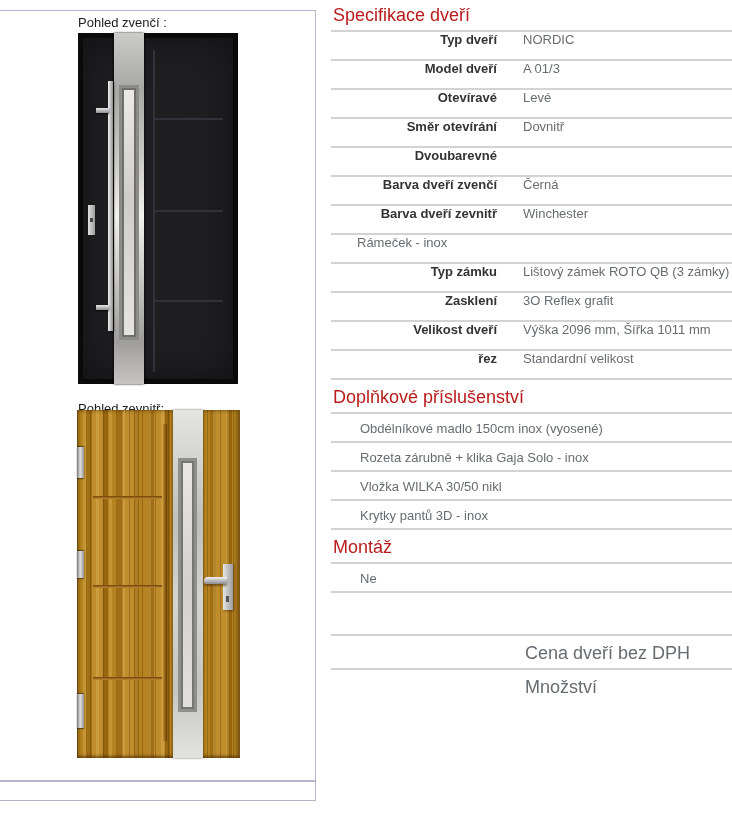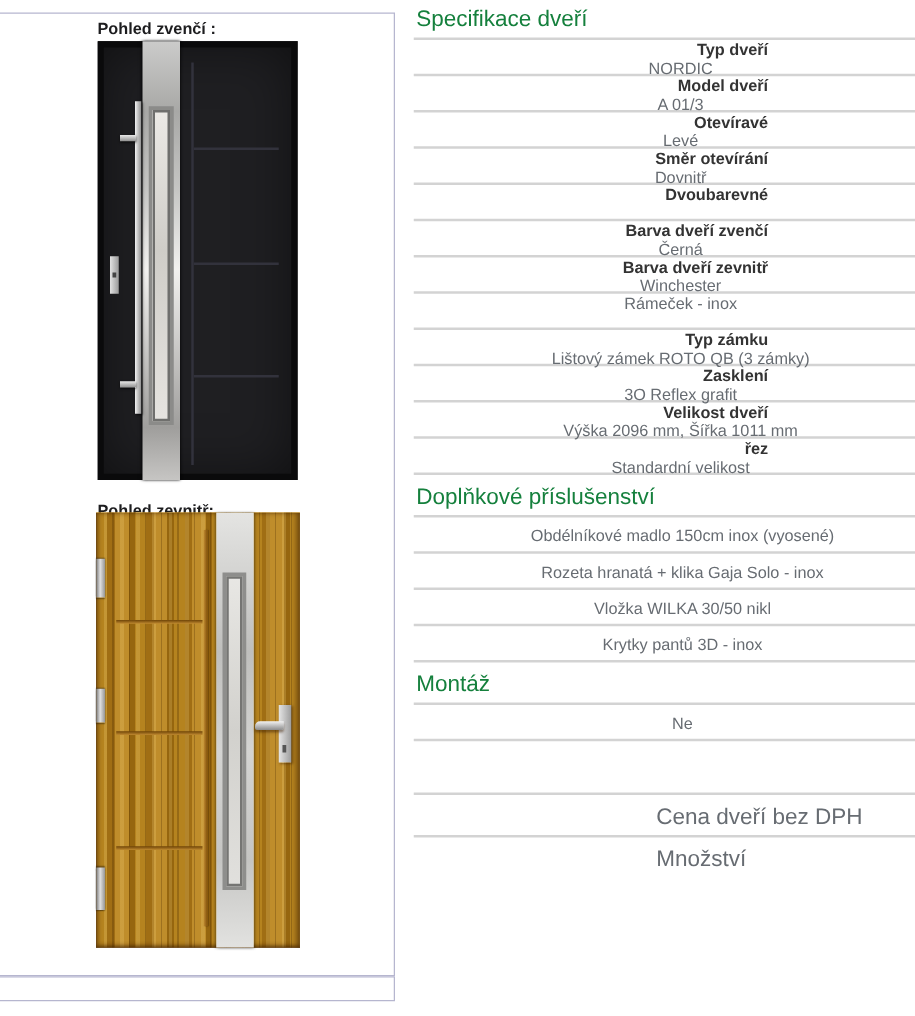--- a/index.html
+++ b/index.html
@@ -10,21 +10,21 @@
   
   .left-panel {
     position:absolute; left:-10px; top:10px; width:326px; height:771px;
     border:1px solid #b6b6cf; background:#fff;
   }
   .left-footer {
     position:absolute; left:-10px; top:781px; width:326px; height:20px;
     border:1px solid #b6b6cf; background:#fff;
   }
   .view-label {
-    position:absolute; left:87px; font-size:13px; font-weight:bold; color:#1d1d1f;
+    position:absolute; left:87px; font-size:13px; font-weight:normal; color:#1d1d1f;
     white-space:nowrap;
   }
   .view-label.ext { top:4px; }
   .view-label.int { top:390px; }
 
   
   .door-ext {
     position:absolute; left:87px; top:22px; width:160px; height:351px;
     background:#1f1f22;
     box-shadow: inset 0 0 0 5px #0a0a0b, inset 0 0 45px rgba(0,0,0,.55);
@@ -109,32 +109,32 @@
   .d2-lever {
     position:absolute; left:127px; top:167px; width:23px; height:7px;
     background:linear-gradient(180deg,#f2f2f2,#8c8c8c);
     border-radius:4px 0 2px 2px;
     box-shadow: 0 2px 2px rgba(60,30,0,.5);
   }
 
   
   .spec { position:absolute; left:331px; top:0; right:0; }
   .section-title {
-    font-size:18px; font-weight:400; color:#15803d;
+    font-size:18px; font-weight:400; color:#b91c1c;
     padding:5px 0 4px 2px; border-bottom:2px solid #d3d3d3; line-height:21px;
   }
   .section-title.mid { padding-top:7px; padding-bottom:4px; }
-  .srow { display:flex; align-items:center; height:29px; border-bottom:2px solid #d3d3d3;flex-direction:column; }
+  .srow { display:flex; align-items:flex-start; height:29px; border-bottom:2px solid #d3d3d3; }
   .srow .lbl {
     width:166px; text-align:right; font-weight:bold; font-size:13px; color:#333333; white-space:nowrap;
   }
   .srow .val { margin-left:26px; font-size:13px; color:#676c72; white-space:nowrap; }
   .arow {
     height:29px; line-height:29px; padding-left:29px; font-size:13px; color:#676c72;
-    border-bottom:2px solid #d3d3d3; white-space:nowrap;text-align:center;
+    border-bottom:2px solid #d3d3d3; white-space:nowrap;
   }
   .empty-row { height:43px; border-bottom:2px solid #d3d3d3; }
   .frow {
     height:34px; line-height:34px; padding-left:194px; font-size:18px; color:#676c72;
     border-bottom:2px solid #d3d3d3; white-space:nowrap;
   }
   .frow.qty { border-bottom:none; }
 </style>
 </head>
 <body>
@@ -219,21 +219,21 @@
     <div class="lbl">Velikost dveří</div>
     <div class="val">Výška 2096 mm, Šířka 1011 mm</div>
   </div>
   <div class="srow">
     <div class="lbl">řez</div>
     <div class="val">Standardní velikost</div>
   </div>
 
   <div class="section-title mid">Doplňkové příslušenství</div>
   <div class="arow">Obdélníkové madlo 150cm inox (vyosené)</div>
-  <div class="arow">Rozeta hranatá + klika Gaja Solo - inox</div>
+  <div class="arow">Rozeta zárubně + klika Gaja Solo - inox</div>
   <div class="arow">Vložka WILKA 30/50 nikl</div>
   <div class="arow">Krytky pantů 3D - inox</div>
 
   <div class="section-title mid">Montáž</div>
   <div class="arow">Ne</div>
 
   <div class="empty-row"></div>
   <div class="frow">
     <span>Cena dveří bez DPH</span>
   </div>

